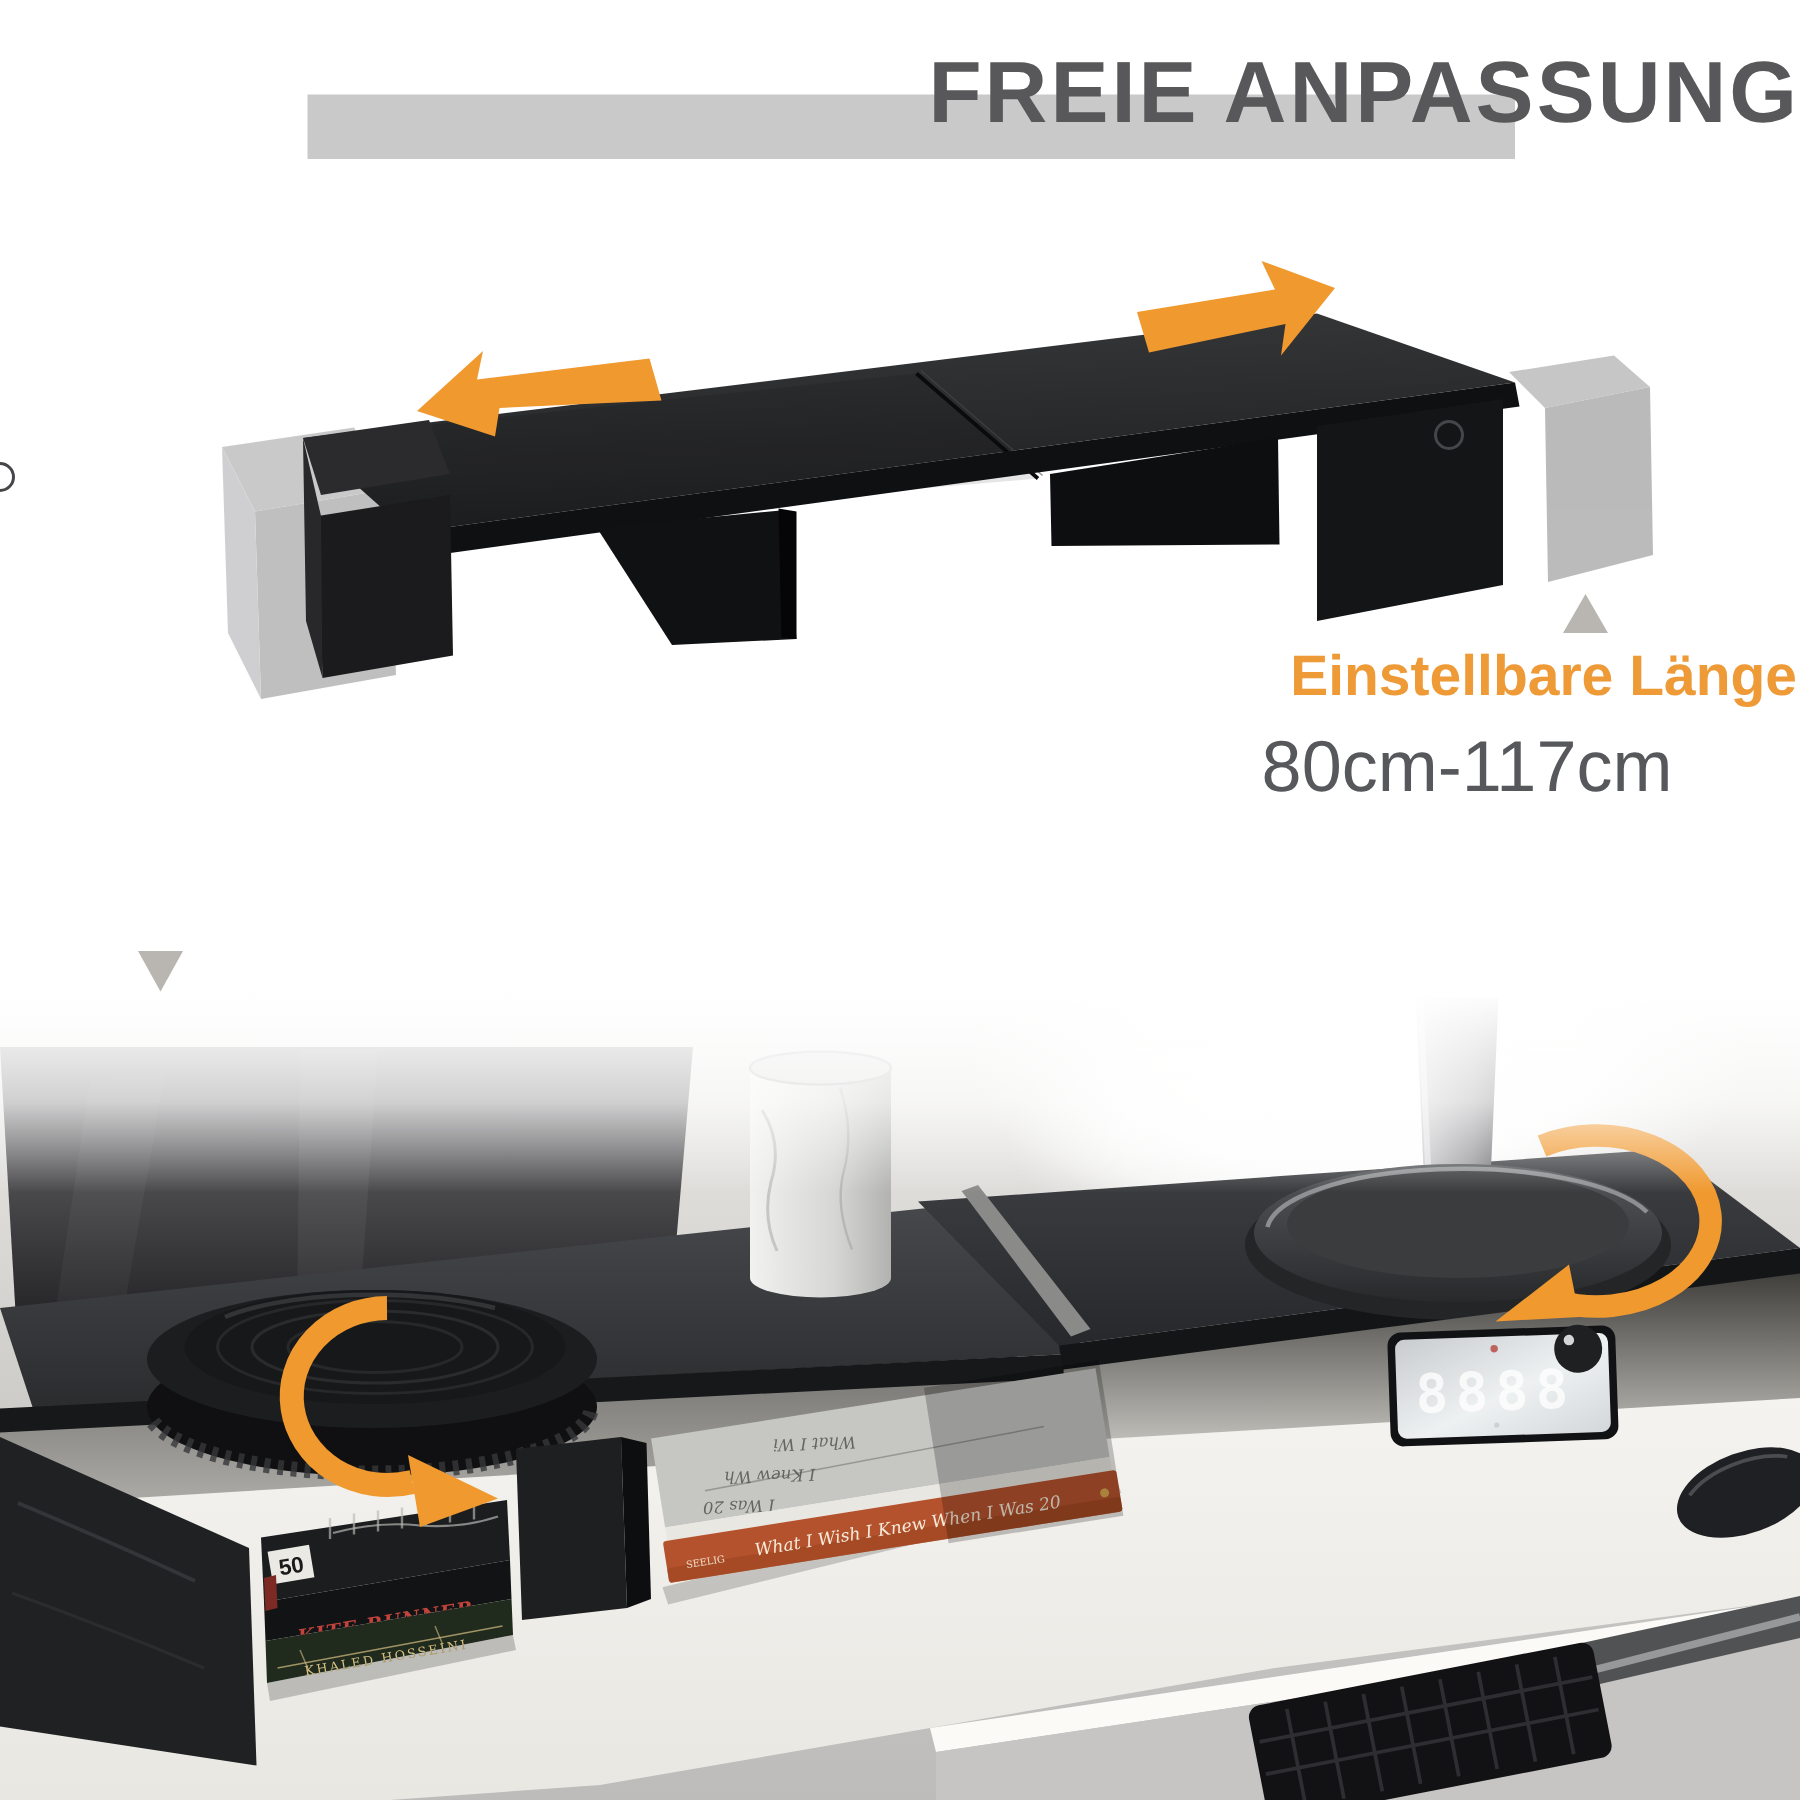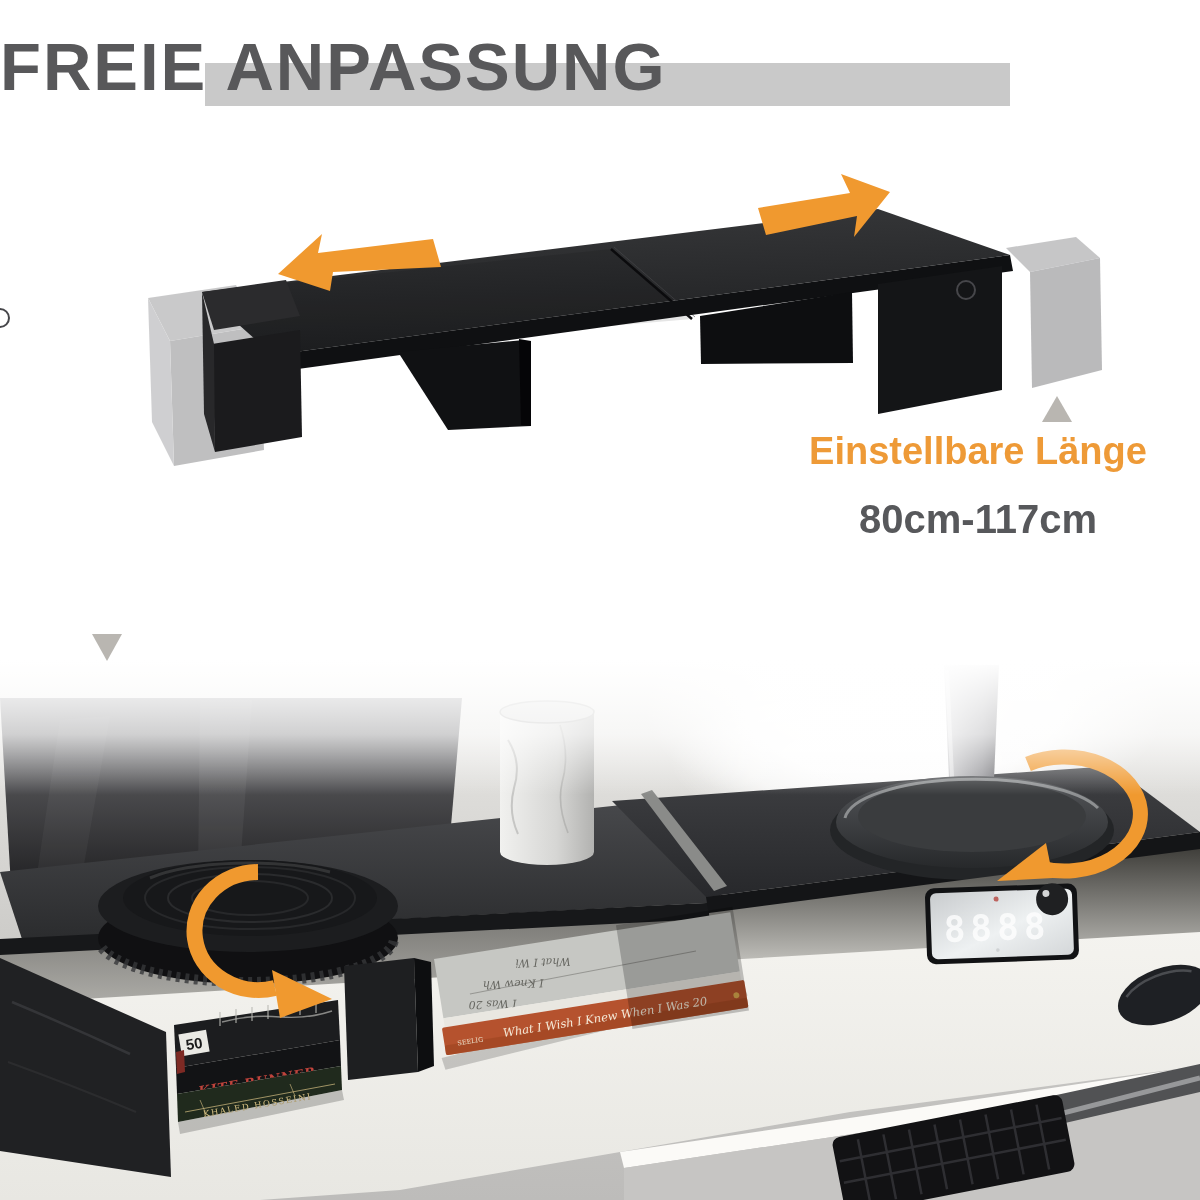--- a/index.html
+++ b/index.html
@@ -1,26 +1,26 @@
 <!DOCTYPE html>
 <html><head>
 <meta charset="utf-8">
 <style>
   html,body{margin:0;padding:0;background:#ffffff;}
   body{width:1200px;height:1200px;overflow:hidden;font-family:"Liberation Sans",sans-serif;}
   .stage{position:relative;width:1200px;height:1200px;background:#fff;}
   .scene{position:absolute;left:0;top:0;z-index:1;}
   .banner{position:absolute;left:205px;top:63px;width:805px;height:43px;background:#c9c9c9;z-index:0;}
-  .title{position:absolute;left:0;top:28px;width:1200px;text-align:left;
-         font-size:67px;font-weight:bold;color:#58585a;letter-spacing:2px;z-index:2;margin:0;}
-  .label-orange{position:absolute;font-size:38px;font-weight:bold;color:#ee9a37;text-align:center;z-index:2;}
+  .title{position:absolute;left:0;top:28px;width:1200px;text-align:right;
+         font-size:58px;font-weight:bold;color:#58585a;letter-spacing:2px;z-index:2;margin:0;}
+  .label-orange{position:absolute;font-size:38px;font-weight:bold;color:#ee9a37;text-align:right;z-index:2;}
   .label-length{left:758px;top:430px;width:440px;}
   .label-angle{left:14px;top:578px;width:400px;}
-  .range-text{position:absolute;left:758px;top:497px;width:440px;text-align:center;
-              font-size:40px;font-weight:700;color:#57585b;z-index:2;}
+  .range-text{position:absolute;left:758px;top:484px;width:440px;text-align:center;
+              font-size:48px;font-weight:400;color:#57585b;z-index:2;}
   .tri{position:absolute;width:0;height:0;z-index:2;}
   .tri-up{left:1042px;top:396px;border-left:15px solid transparent;border-right:15px solid transparent;
           border-bottom:26px solid #b9b6b1;}
   .tri-down{left:92px;top:634px;border-left:15px solid transparent;border-right:15px solid transparent;
             border-top:27px solid #b9b6b1;}
 </style>
 </head>
 <body>
 
 <div class="stage">

